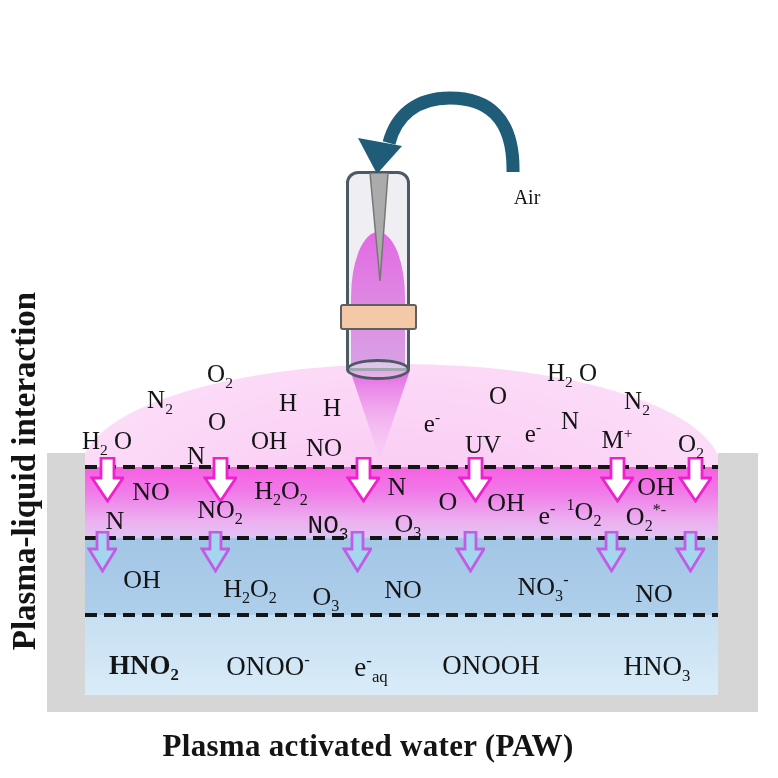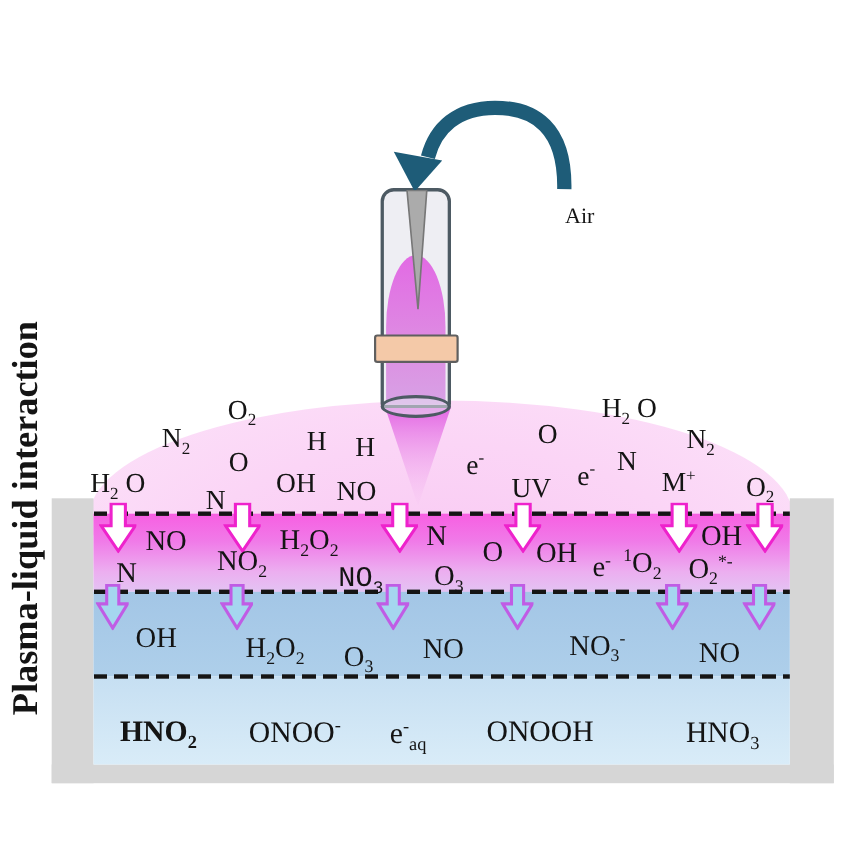--- a/index.html
+++ b/index.html
@@ -104,20 +104,21 @@
   </svg>
   <div class="tube-rim"></div>
   <div class="collar"></div>
 
   <svg class="air-arrow" width="180" height="95" viewBox="0 0 180 95">
     <path d="M 163 84 C 164 28 136 10 100 10 C 66 10 46 28 39 55" fill="none" stroke="#1e5c78" stroke-width="13"></path>
     <polygon points="27,86 8,50 52,58" fill="#1e5c78"></polygon>
   </svg>
   <div class="air-label">Air</div>
 
+  <div class="caption">Plasma activated water (PAW)</div>
 
 <div class="sp gas" style="left: 107px; top: 440px;">H<sub>2</sub> O</div>
     <div class="sp gas" style="left: 160px; top: 399px;">N<sub>2</sub></div>
     <div class="sp gas" style="left: 220px; top: 373px;">O<sub>2</sub></div>
     <div class="sp gas" style="left: 217px; top: 421px;">O</div>
     <div class="sp gas" style="left: 196px; top: 455px;">N</div>
     <div class="sp gas" style="left: 288px; top: 402px;">H</div>
     <div class="sp gas" style="left: 332px; top: 407px;">H</div>
     <div class="sp gas" style="left: 269px; top: 440px;">OH</div>
     <div class="sp gas" style="left: 324px; top: 447px;">NO</div>

